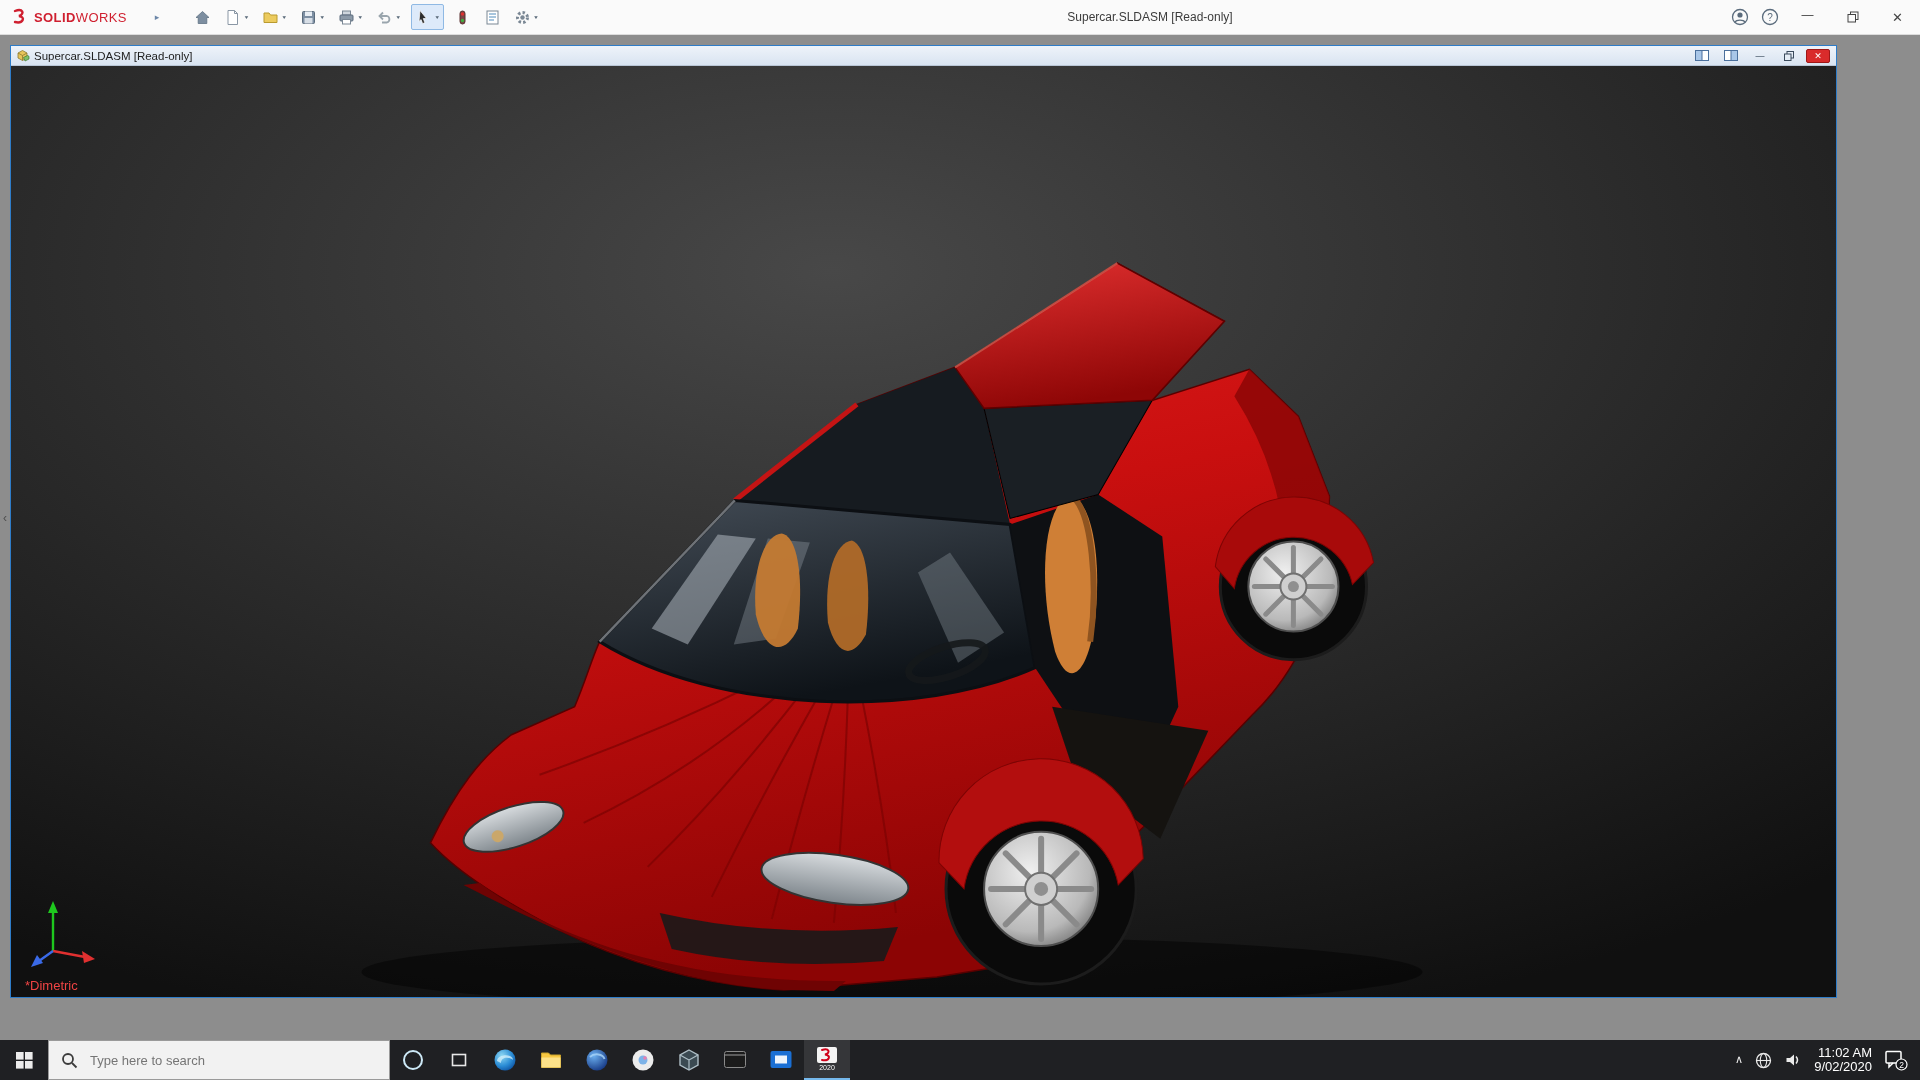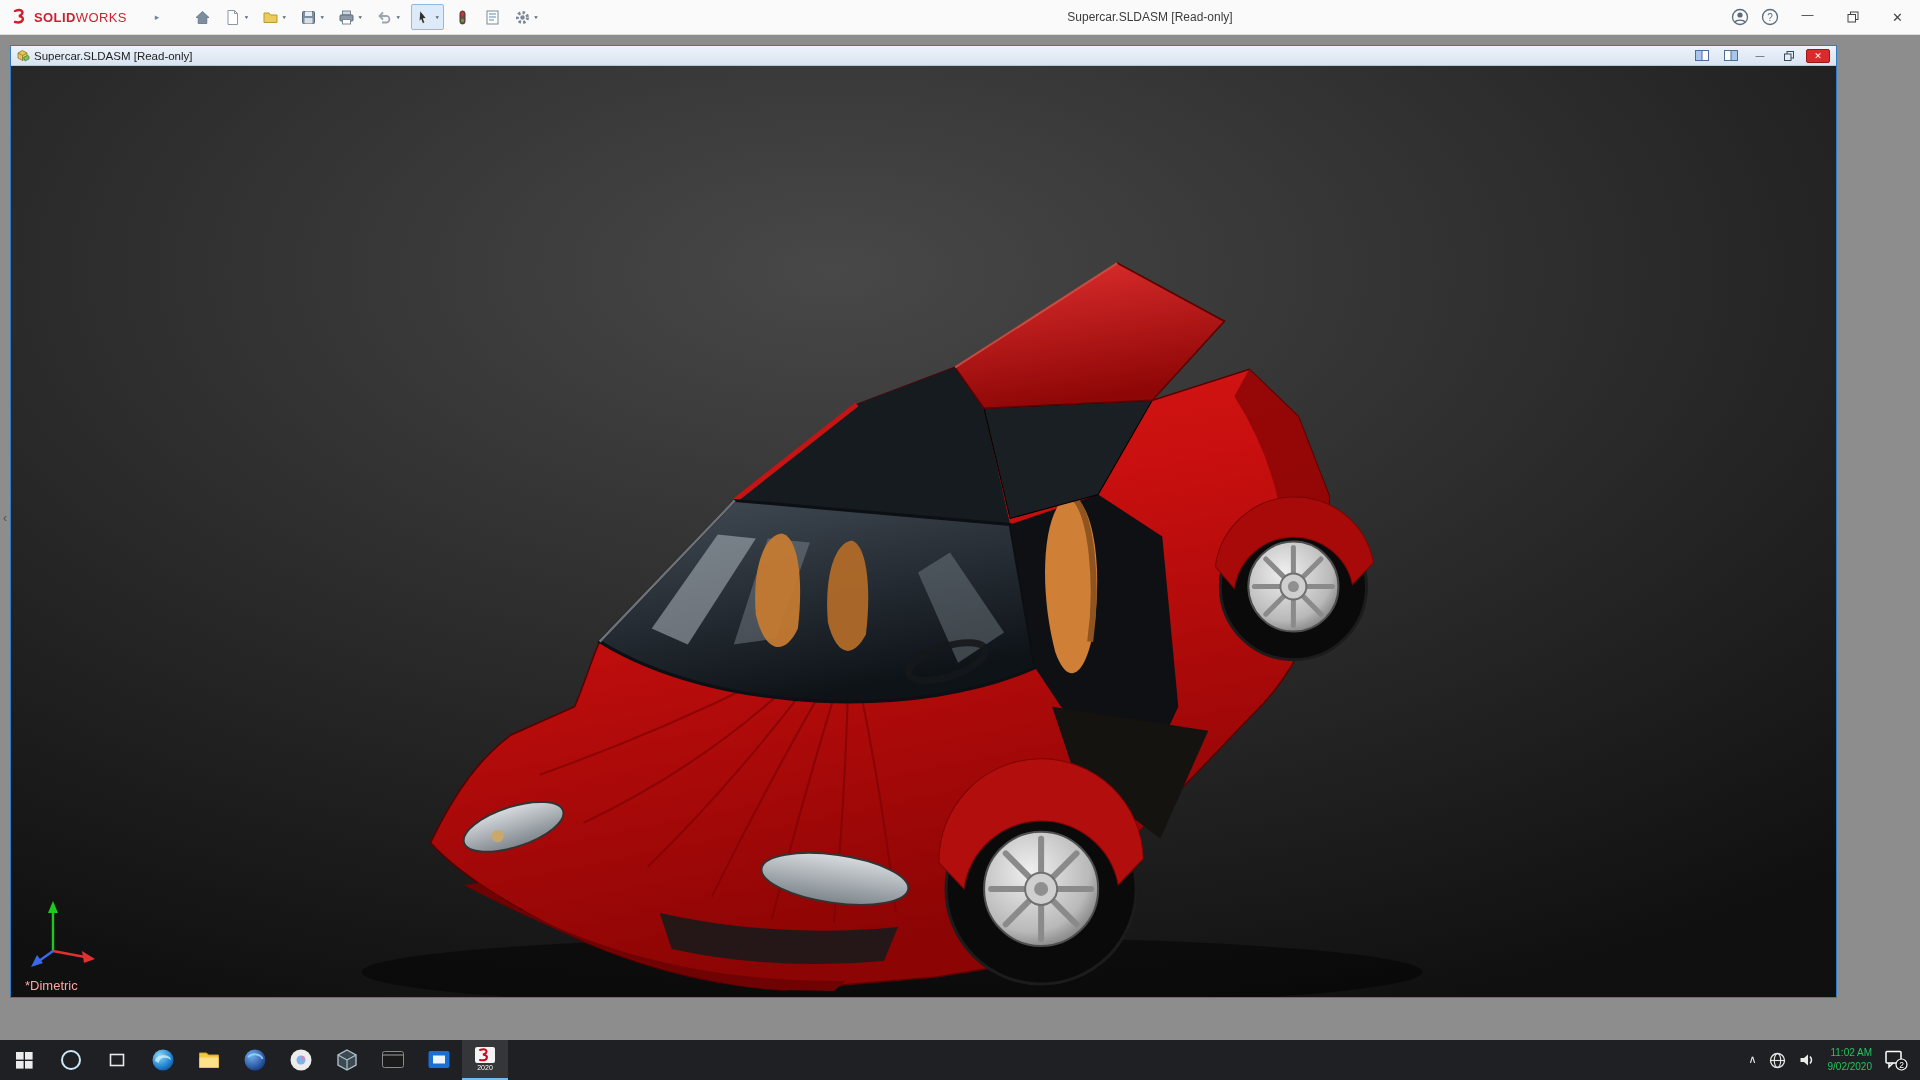--- a/index.html
+++ b/index.html
@@ -33,36 +33,36 @@
   .doc-titlebar{height:20px;background:linear-gradient(#eef3fa,#d9e4f1);
     display:flex;align-items:center;padding:0 4px;border-bottom:1px solid #b9c6d6;flex:0 0 auto;}
   .doc-title{font-size:11.5px;color:#222;margin-left:4px;}
   .doc-controls{margin-left:auto;display:flex;align-items:center;gap:5px;padding-right:2px;}
   .doc-btn{width:24px;height:14px;display:flex;align-items:center;justify-content:center;
     font-size:9px;color:#3a4a5c;}
   .doc-btn.close{background:#d92b2b;border-radius:2px;color:#fff;border:1px solid #9e1717;}
   .viewport{position:relative;flex:1;overflow:hidden;}
   .scene{position:absolute;inset:0;width:100%;height:100%;}
   .triad{position:absolute;left:16px;bottom:26px;}
-  .view-label{position:absolute;left:14px;bottom:4px;color:#fca5a5;font-size:13px;}
+  .view-label{position:absolute;left:14px;bottom:4px;color:#ef4444;font-size:13px;}
 
   
   .taskbar{height:40px;background:#1f2023;display:flex;align-items:stretch;color:#e8e8e8;}
   .tb-slot{width:46px;display:flex;align-items:center;justify-content:center;flex:0 0 auto;}
   .tb-slot.start{width:48px;}
   .search-box{width:342px;background:#f2f2f2;border:1px solid #9a9a9a;display:flex;align-items:center;flex:0 0 auto;}
   .search-box input{border:none;outline:none;background:transparent;font-size:13px;color:#555;
     font-family:"Liberation Sans",sans-serif;width:280px;}
   .search-box svg{margin:0 10px 0 12px;flex:0 0 auto;}
   .cortana-ring{width:20px;height:20px;border-radius:50%;border:2px solid #cde9f7;}
   .sw-slot{flex-direction:column;gap:0px;background:rgba(255,255,255,.10);border-bottom:2px solid #76b9ed;}
   .sw-year{font-size:7px;color:#fff;line-height:8px;}
   .tray{margin-left:auto;display:flex;align-items:center;gap:12px;padding-right:12px;}
   .tray-chevron{font-size:11px;color:#eee;transform:translateY(-1px);}
-  .clock{text-align:right;font-size:10px;line-height:14px;color:#22c55e;}
+  .clock{text-align:right;font-size:13px;line-height:14px;color:#ffffff;}
 </style>
 </head>
 <body>
 
 <header class="titlebar">
   <div class="brand">
     <svg width="20" height="20" viewBox="0 0 20 20">
       <path d="M5,4 C13,1 15,7 9,9 C16,10 13,17 5,15" stroke="#cf1f2f" stroke-width="2.4" fill="none" stroke-linecap="round"></path>
     </svg>
     <span class="brand-text"><b>SOLID</b><span>WORKS</span></span>
@@ -346,20 +346,27 @@
 <footer class="taskbar">
   <div class="tb-slot start">
     <svg width="17" height="17" viewBox="0 0 17 17">
       <rect x="0" y="0" width="7.6" height="7.6" fill="#ececec"></rect>
       <rect x="9" y="0" width="7.6" height="7.6" fill="#ececec"></rect>
       <rect x="0" y="9" width="7.6" height="7.6" fill="#ececec"></rect>
       <rect x="9" y="9" width="7.6" height="7.6" fill="#ececec"></rect>
     </svg>
   </div>
 
+  <div class="search-box">
+    <svg width="17" height="17" viewBox="0 0 17 17">
+      <circle cx="7" cy="7" r="5" fill="none" stroke="#3c3c3c" stroke-width="1.8"></circle>
+      <line x1="11" y1="11" x2="15.5" y2="15.5" stroke="#3c3c3c" stroke-width="1.8"></line>
+    </svg>
+    <input type="text" placeholder="Type here to search" style="">
+  </div>
 
   <div class="tb-slot">
     <span class="cortana-ring"></span>
   </div>
   <div class="tb-slot">
     <svg width="20" height="20" viewBox="0 0 20 20">
       <rect x="3.5" y="4.5" width="13" height="11" fill="none" stroke="#e8e8e8" stroke-width="1.6"></rect>
     </svg>
   </div>
 

